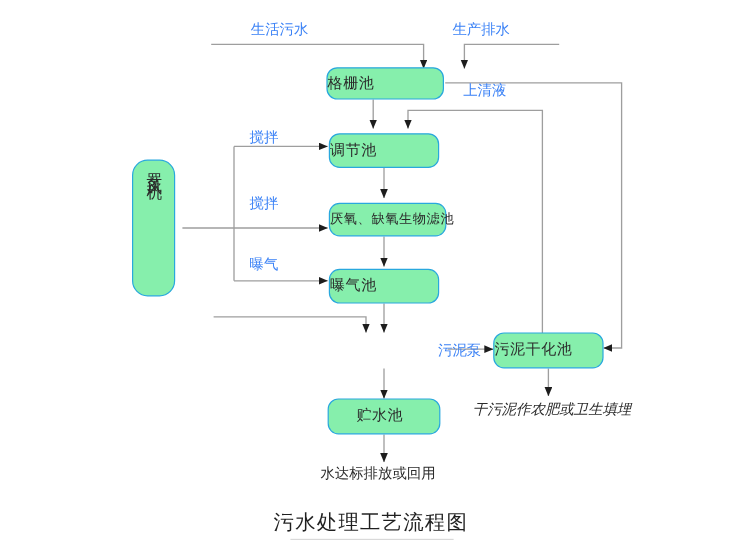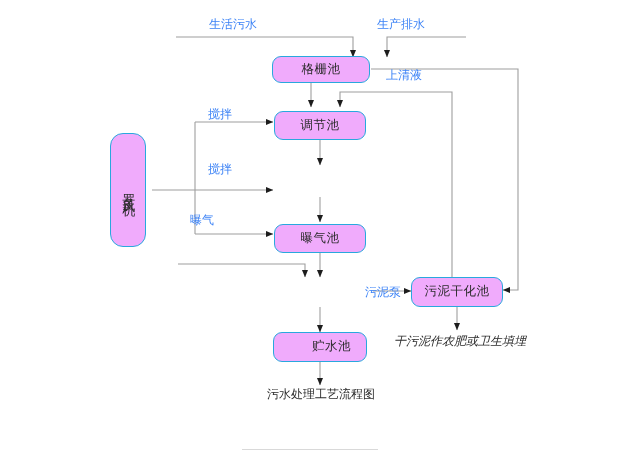--- a/index.html
+++ b/index.html
@@ -23,24 +23,23 @@
     top: 0;
     width: 618px;
     height: 458px;
     pointer-events: none;
   }
   .node {
     position: absolute;
     box-sizing: border-box;
     border: 1.6px solid #29a8dd;
     border-radius: 9px;
-    background: #f0abfc;
+    background: #86efac;
     display: flex;
     align-items: center;
-    justify-content: center;
     color: #2b2b2b;
     font-size: 12.5px;
     letter-spacing: 0.5px;
     white-space: nowrap;
     line-height: 1.1;
   }
   .node.tall {
     border-radius: 13px;
     writing-mode: vertical-rl;
     text-orientation: upright;
@@ -130,20 +129,23 @@
   </svg>
 
   <div class="node" style="left:272px; top:56px; width:98px; height:27px;">
     <span>格栅池</span>
   </div>
 
   <div class="node" style="left:274px; top:111px; width:92px; height:29px;">
     <span>调节池</span>
   </div>
 
+  <div class="node" style="left:274px; top:169px; width:98px; height:28px;">
+    <span style="font-size:11px;">厌氧、缺氧生物滤池</span>
+  </div>
 
   <div class="node" style="left:274px; top:224px; width:92px; height:29px;">
     <span>曝气池</span>
   </div>
 
 
   <div class="node" style="left:273px; top:332px; width:94px; height:30px;padding-left:23px;">
     <span>贮水池</span>
   </div>
 
@@ -164,29 +166,32 @@
 
   <div class="edge-label" style="left:386px; top:69px;">
     <span>上清液</span>
   </div>
   <div class="edge-label" style="left:208px; top:108px;">
     <span>搅拌</span>
   </div>
   <div class="edge-label" style="left:208px; top:163px;">
     <span>搅拌</span>
   </div>
-  <div class="edge-label" style="left:190px; top:214px;">
+  <div class="edge-label" style="left:208px; top:214px;">
     <span>曝气</span>
   </div>
   <div class="edge-label" style="left:365px; top:262px;margin-top:24px;">
     <span>污泥泵</span>
   </div>
 
   <div class="flow-note" style="left:267px; top:388px;">
-    <span>污水处理工艺流程图</span>
+    <span>水达标排放或回用</span>
   </div>
   <div class="flow-note" style="left:394px; top:335px;font-style:italic;">
     <span>干污泥作农肥或卫生填埋</span>
   </div>
 
+  <div id="title">
+    <span>污水处理工艺流程图</span>
+  </div>
   <div id="title-rule"></div>
 
 </div>
 
 </body></html>

